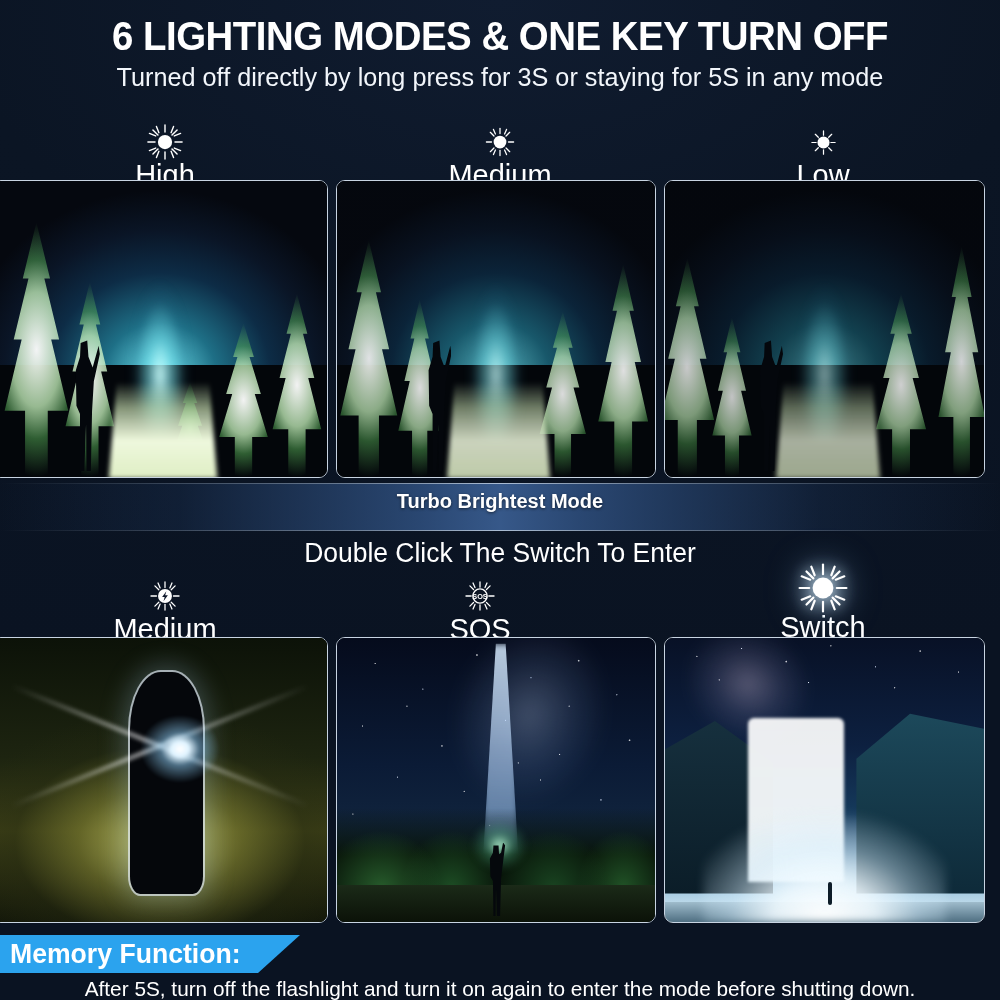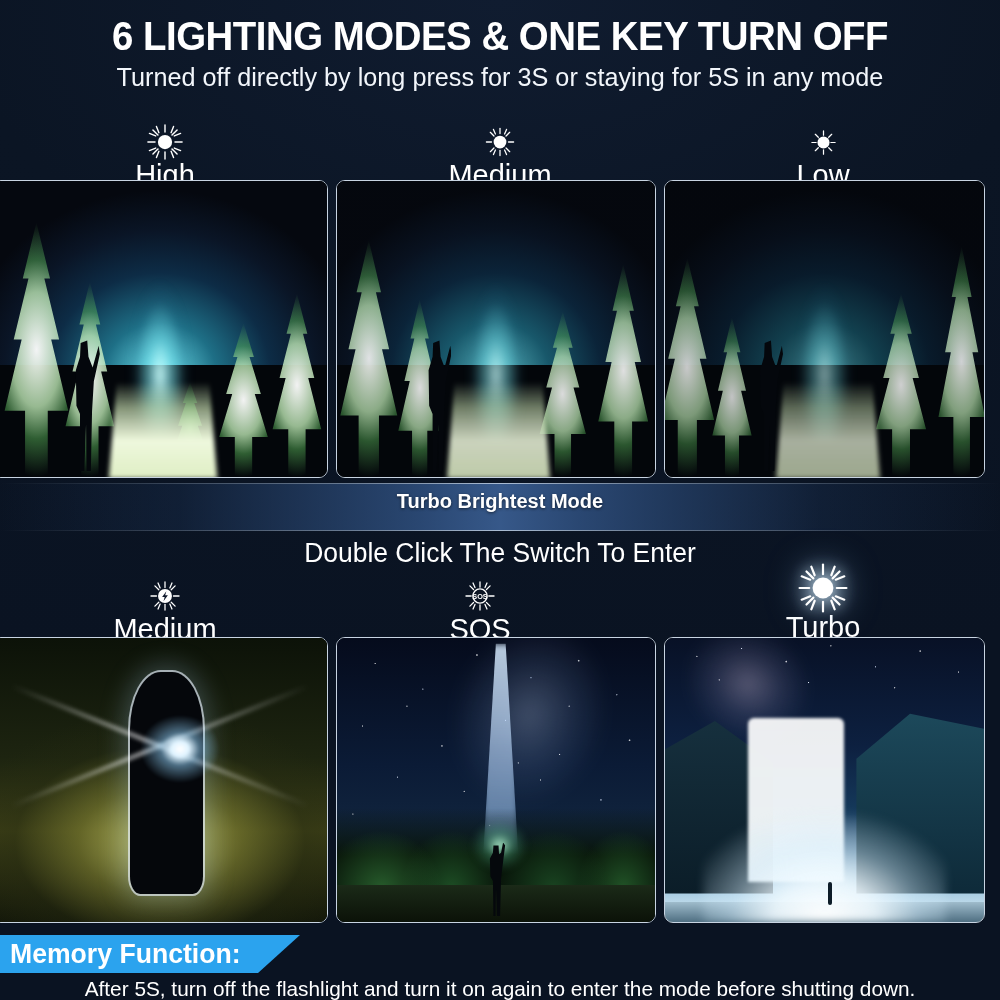--- a/index.html
+++ b/index.html
@@ -488,21 +488,21 @@
             <line x1="26.4" y1="29.8" x2="29" y2="36.4"></line>
           <line x1="29" y1="3.6" x2="26.4" y2="10.2"></line>
             <line x1="13.6" y1="29.8" x2="11" y2="36.4"></line>
           <line x1="3.6" y1="11" x2="10.2" y2="13.6"></line>
             <line x1="29.8" y1="26.4" x2="36.4" y2="29"></line>
           <line x1="36.4" y1="11" x2="29.8" y2="13.6"></line>
             <line x1="10.2" y1="26.4" x2="3.6" y2="29"></line>
         </g>
       </svg>
     </div>
-    <div class="label">Turbo</div>
+    <div class="label">Switch</div>
   </div>
 
   <div class="panel" style="left:-8px;top:637px;width:336px;height:286px;">
     <div class="pic">
       <div class="strobe-s"></div>
         <div class="s-trees"></div>
         <div class="s-grass"></div>
       <div class="s-person"></div>
         <div class="s-ray"></div>
         <div class="s-ray b"></div>

